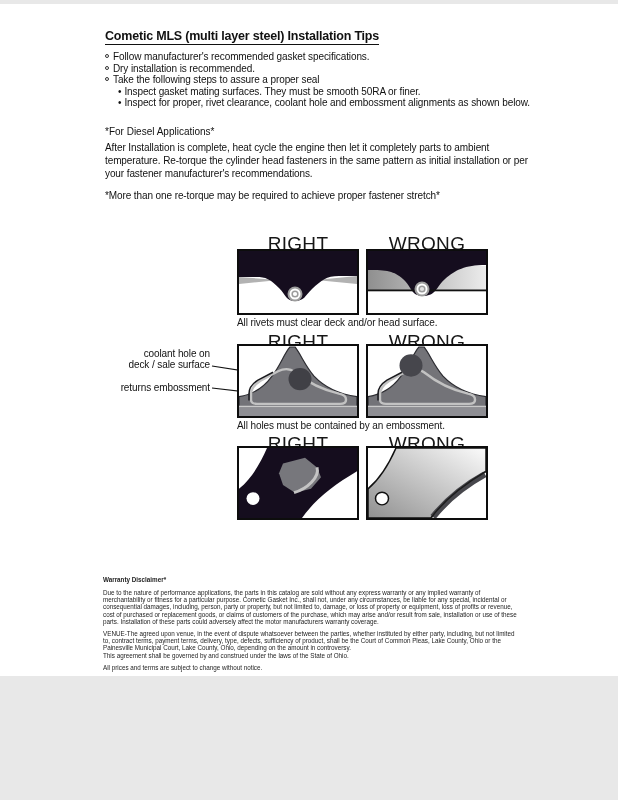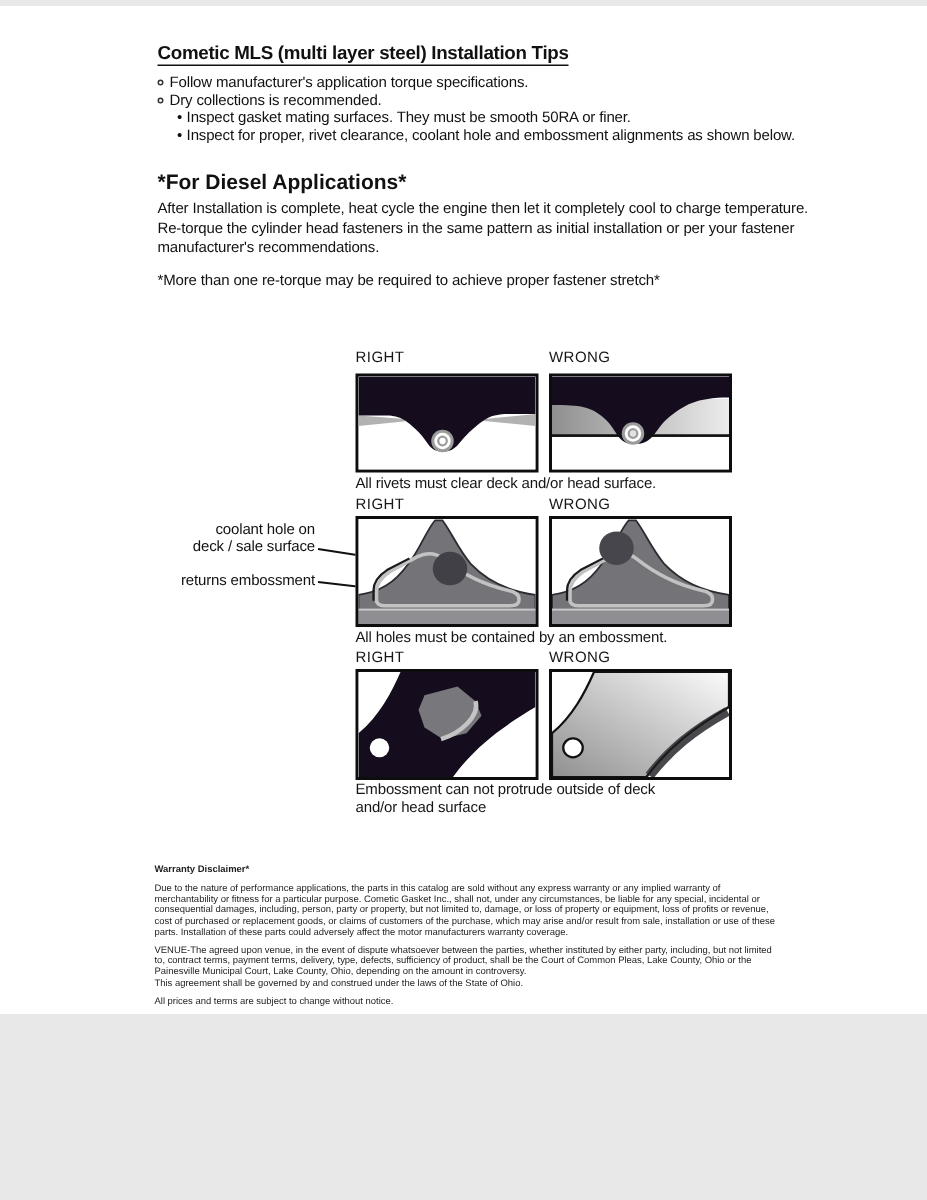--- a/index.html
+++ b/index.html
@@ -17,24 +17,24 @@
     display:inline-block; border-bottom:1.6px solid #111; padding-bottom:1px;
     margin-bottom:6px;
   }
   .bullet-row { display:flex; align-items:flex-start; font-size:10px; line-height:11.5px; letter-spacing:-0.1px; }
   .o-marker {
     flex:0 0 auto; width:4px; height:4px; border:1px solid #333; border-radius:50%;
     margin:3px 4px 0 0;
   }
   .sub-bullet-row { display:flex; align-items:flex-start; font-size:10px; line-height:11.5px; letter-spacing:-0.1px; margin-left:13px; }
   .dot-marker { flex:0 0 auto; font-size:10px; margin-right:3px; }
-  .diesel-heading { font-size:14px; font-weight:bold; margin-top:17px; margin-bottom:4px; }
+  .diesel-heading { font-size:10px; font-weight:normal; margin-top:17px; margin-bottom:4px; }
   .body-par { font-size:10px; line-height:13px; letter-spacing:-0.1px; margin-bottom:9px; }
   
-  .rw-label { position:absolute; width:122px; text-align:left; font-size:10px; letter-spacing:0.3px; color:#161616; }
+  .rw-label { position:absolute; width:122px; text-align:center; font-size:19px; letter-spacing:0.3px; color:#161616; }
   .dia-box { position:absolute; width:122px; border:2px solid #0d0d0d; background:#fff; }
   .dia-box svg { display:block; width:100%; height:100%; }
   .dia-caption { position:absolute; font-size:10px; line-height:11.5px; letter-spacing:-0.1px; color:#161616; }
   .anno-block { position:absolute; left:98px; top:344px; width:112px; text-align:right; font-size:10px; line-height:11px; letter-spacing:-0.1px; }
   .anno-2 { margin-top:12px; }
   .leader-svg { position:absolute; left:208px; top:352px; }
   
   .legal { position:absolute; left:103px; top:572px; width:420px; color:#1d1d1d; }
   .legal-heading { font-size:6.3px; font-weight:bold; margin-bottom:6px; }
   .legal p { font-size:6.3px; line-height:7.2px; margin-bottom:5px; letter-spacing:0; }
@@ -44,37 +44,41 @@
 </head>
 <body>
 
 <div class="page">
 
   <div class="top-block">
     <div class="doc-title">Cometic MLS (multi layer steel) Installation Tips</div>
 
     <div class="bullet-row">
       <span class="o-marker"></span>
-      <span>Follow manufacturer's application torque specifications.</span>
+      <span>Follow manufacturer's recommended gasket specifications.</span>
     </div>
     <div class="bullet-row">
       <span class="o-marker"></span>
-      <span>Dry collections is recommended.</span>
+      <span>Dry installation is recommended.</span>
+    </div>
+    <div class="bullet-row">
+      <span class="o-marker"></span>
+      <span>Take the following steps to assure a proper seal</span>
     </div>
     <div class="sub-bullet-row">
       <span class="dot-marker">•</span>
       <span>Inspect gasket mating surfaces.  They must be smooth 50RA or finer.</span>
     </div>
     <div class="sub-bullet-row">
       <span class="dot-marker">•</span>
       <span>Inspect for proper, rivet clearance, coolant hole and embossment alignments as shown below.</span>
     </div>
 
     <div class="diesel-heading">*For Diesel Applications*</div>
-    <p class="body-par">After Installation is complete, heat cycle the engine then let it completely cool to charge temperature. Re-torque the cylinder head fasteners in the same pattern as initial installation or per your fastener manufacturer's recommendations.</p>
+    <p class="body-par">After Installation is complete, heat cycle the engine then let it completely parts to ambient temperature. Re-torque the cylinder head fasteners in the same pattern as initial installation or per your fastener manufacturer's recommendations.</p>
     <p class="body-par">*More than one re-torque may be required to achieve proper fastener stretch*</p>
   </div>
 
   <div class="rw-label" style="left:237px; top:229px;">RIGHT</div>
   <div class="rw-label" style="left:366px; top:229px;">WRONG</div>
 
   <div class="dia-box" style="left:237px; top:245px; height:66px;">
     <svg viewBox="0 0 118 62" preserveAspectRatio="none">
       <rect x="0" y="0" width="118" height="62" fill="#ffffff"></rect>
       <path d="M0,26 L40,29 L0,33 Z" fill="#b2b2b2"></path>
@@ -172,21 +176,20 @@
         </linearGradient>
       </defs>
       <rect x="0" y="0" width="118" height="72" fill="#ffffff"></rect>
       <path d="M28,0 H118 V24 C95,38 77,52 63,72 H0 V42 C14,30 22,14 28,0 Z" fill="url(#g-band3)" stroke="#111111" stroke-width="1.5"></path>
       <path d="M117,27 C94,40 79,53 65,71" fill="none" stroke="#47474c" stroke-width="6.5"></path>
       <path d="M118,24 C95,38 77,52 63,72" fill="none" stroke="#1c1c1c" stroke-width="1.5"></path>
       <circle cx="14" cy="52" r="6.5" fill="#ffffff" stroke="#111" stroke-width="1.5"></circle>
     </svg>
   </div>
 
-  <div class="dia-caption" style="left:237px; top:517px; width:220px;">Embossment can not protrude outside of deck and/or head surface</div>
 
   <div class="legal">
     <div class="legal-heading">Warranty Disclaimer*</div>
     <p>Due to the nature of performance applications, the parts in this catalog are sold without any express warranty or any implied warranty of merchantability or fitness for a particular purpose.  Cometic Gasket Inc., shall not, under any circumstances, be liable for any special, incidental or consequential damages, including, person, party or property, but not limited to, damage, or loss of property or equipment, loss of profits or revenue, cost of purchased or replacement goods, or claims of customers of the purchase, which may arise and/or result from sale, installation or use of these parts.  Installation of these parts could adversely affect the motor manufacturers warranty coverage.</p>
     <p class="tight">VENUE-The agreed upon venue, in the event of dispute whatsoever between the parties, whether instituted by either party, including, but not limited to, contract terms, payment terms, delivery, type, defects, sufficiency of product, shall be the Court of Common Pleas, Lake County, Ohio or the Painesville Municipal Court, Lake County, Ohio, depending on the amount in controversy.</p>
     <p>This agreement shall be governed by and construed under the laws of the State of Ohio.</p>
     <p>All prices and terms are subject to change without notice.</p>
     <p>Terms COD- Secured with a completed dealer/jobber application on File, COD-Company check with a current credit card number on file.  Open accounts may be established by well rated firms.  A credit application is available upon request.  Open accounts are due payable Net 30 days from date of invoice.  No statement will be sent.  If an account becomes 60 or more days past due, it is subject to being placed on credit hold.  No orders will be shipped or new orders accepted until past due balance is paid.  If an account becomes 90 or more days past due, it is subject to being placed for collections.  All costs of collection are the responsibility of the customer, including attorney fees, court costs, and other expenses of litigation.</p>
     <p>Returns- Authorized (RGA) must be obtained in advance on all returns.  A packing slip or invoice number must accompany the merchandise.  No returns after 30 days from invoice date.  All returns are subject to a 25% restocking charge.  All custom designed and custom manufactured gaskets are non-returnable.</p>
     <p class="tight">Only catalog parts are returnable.</p>

